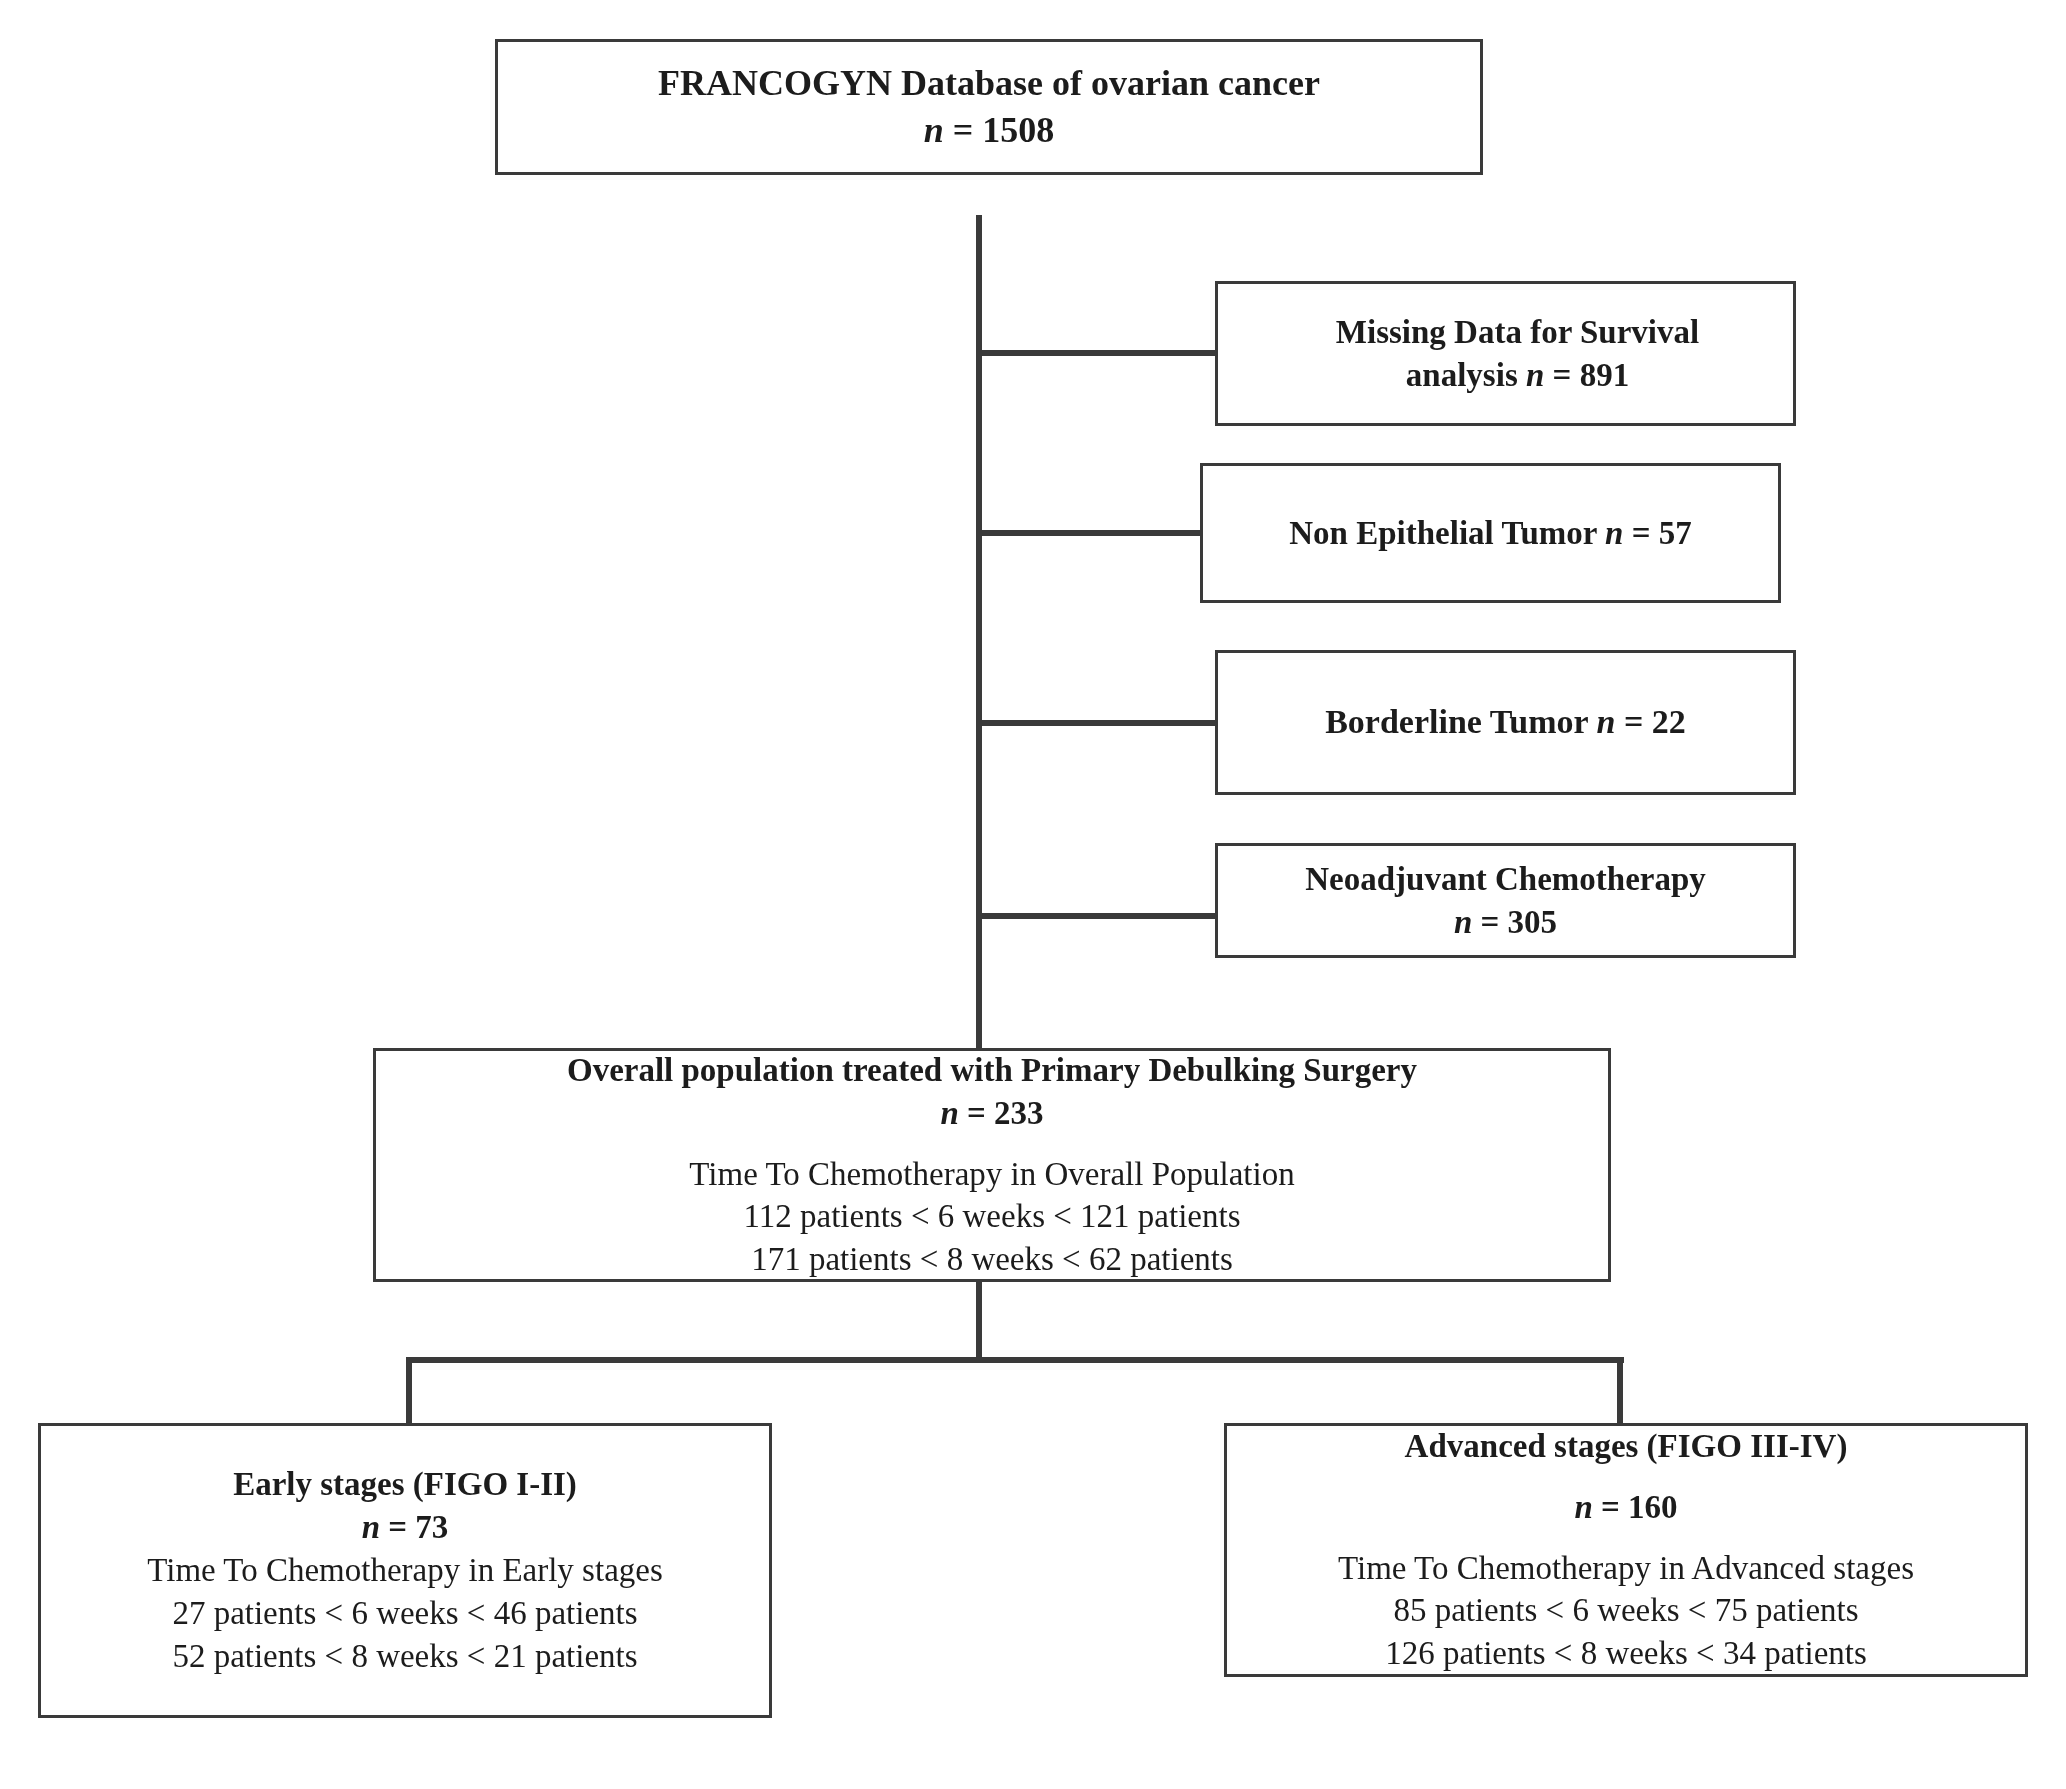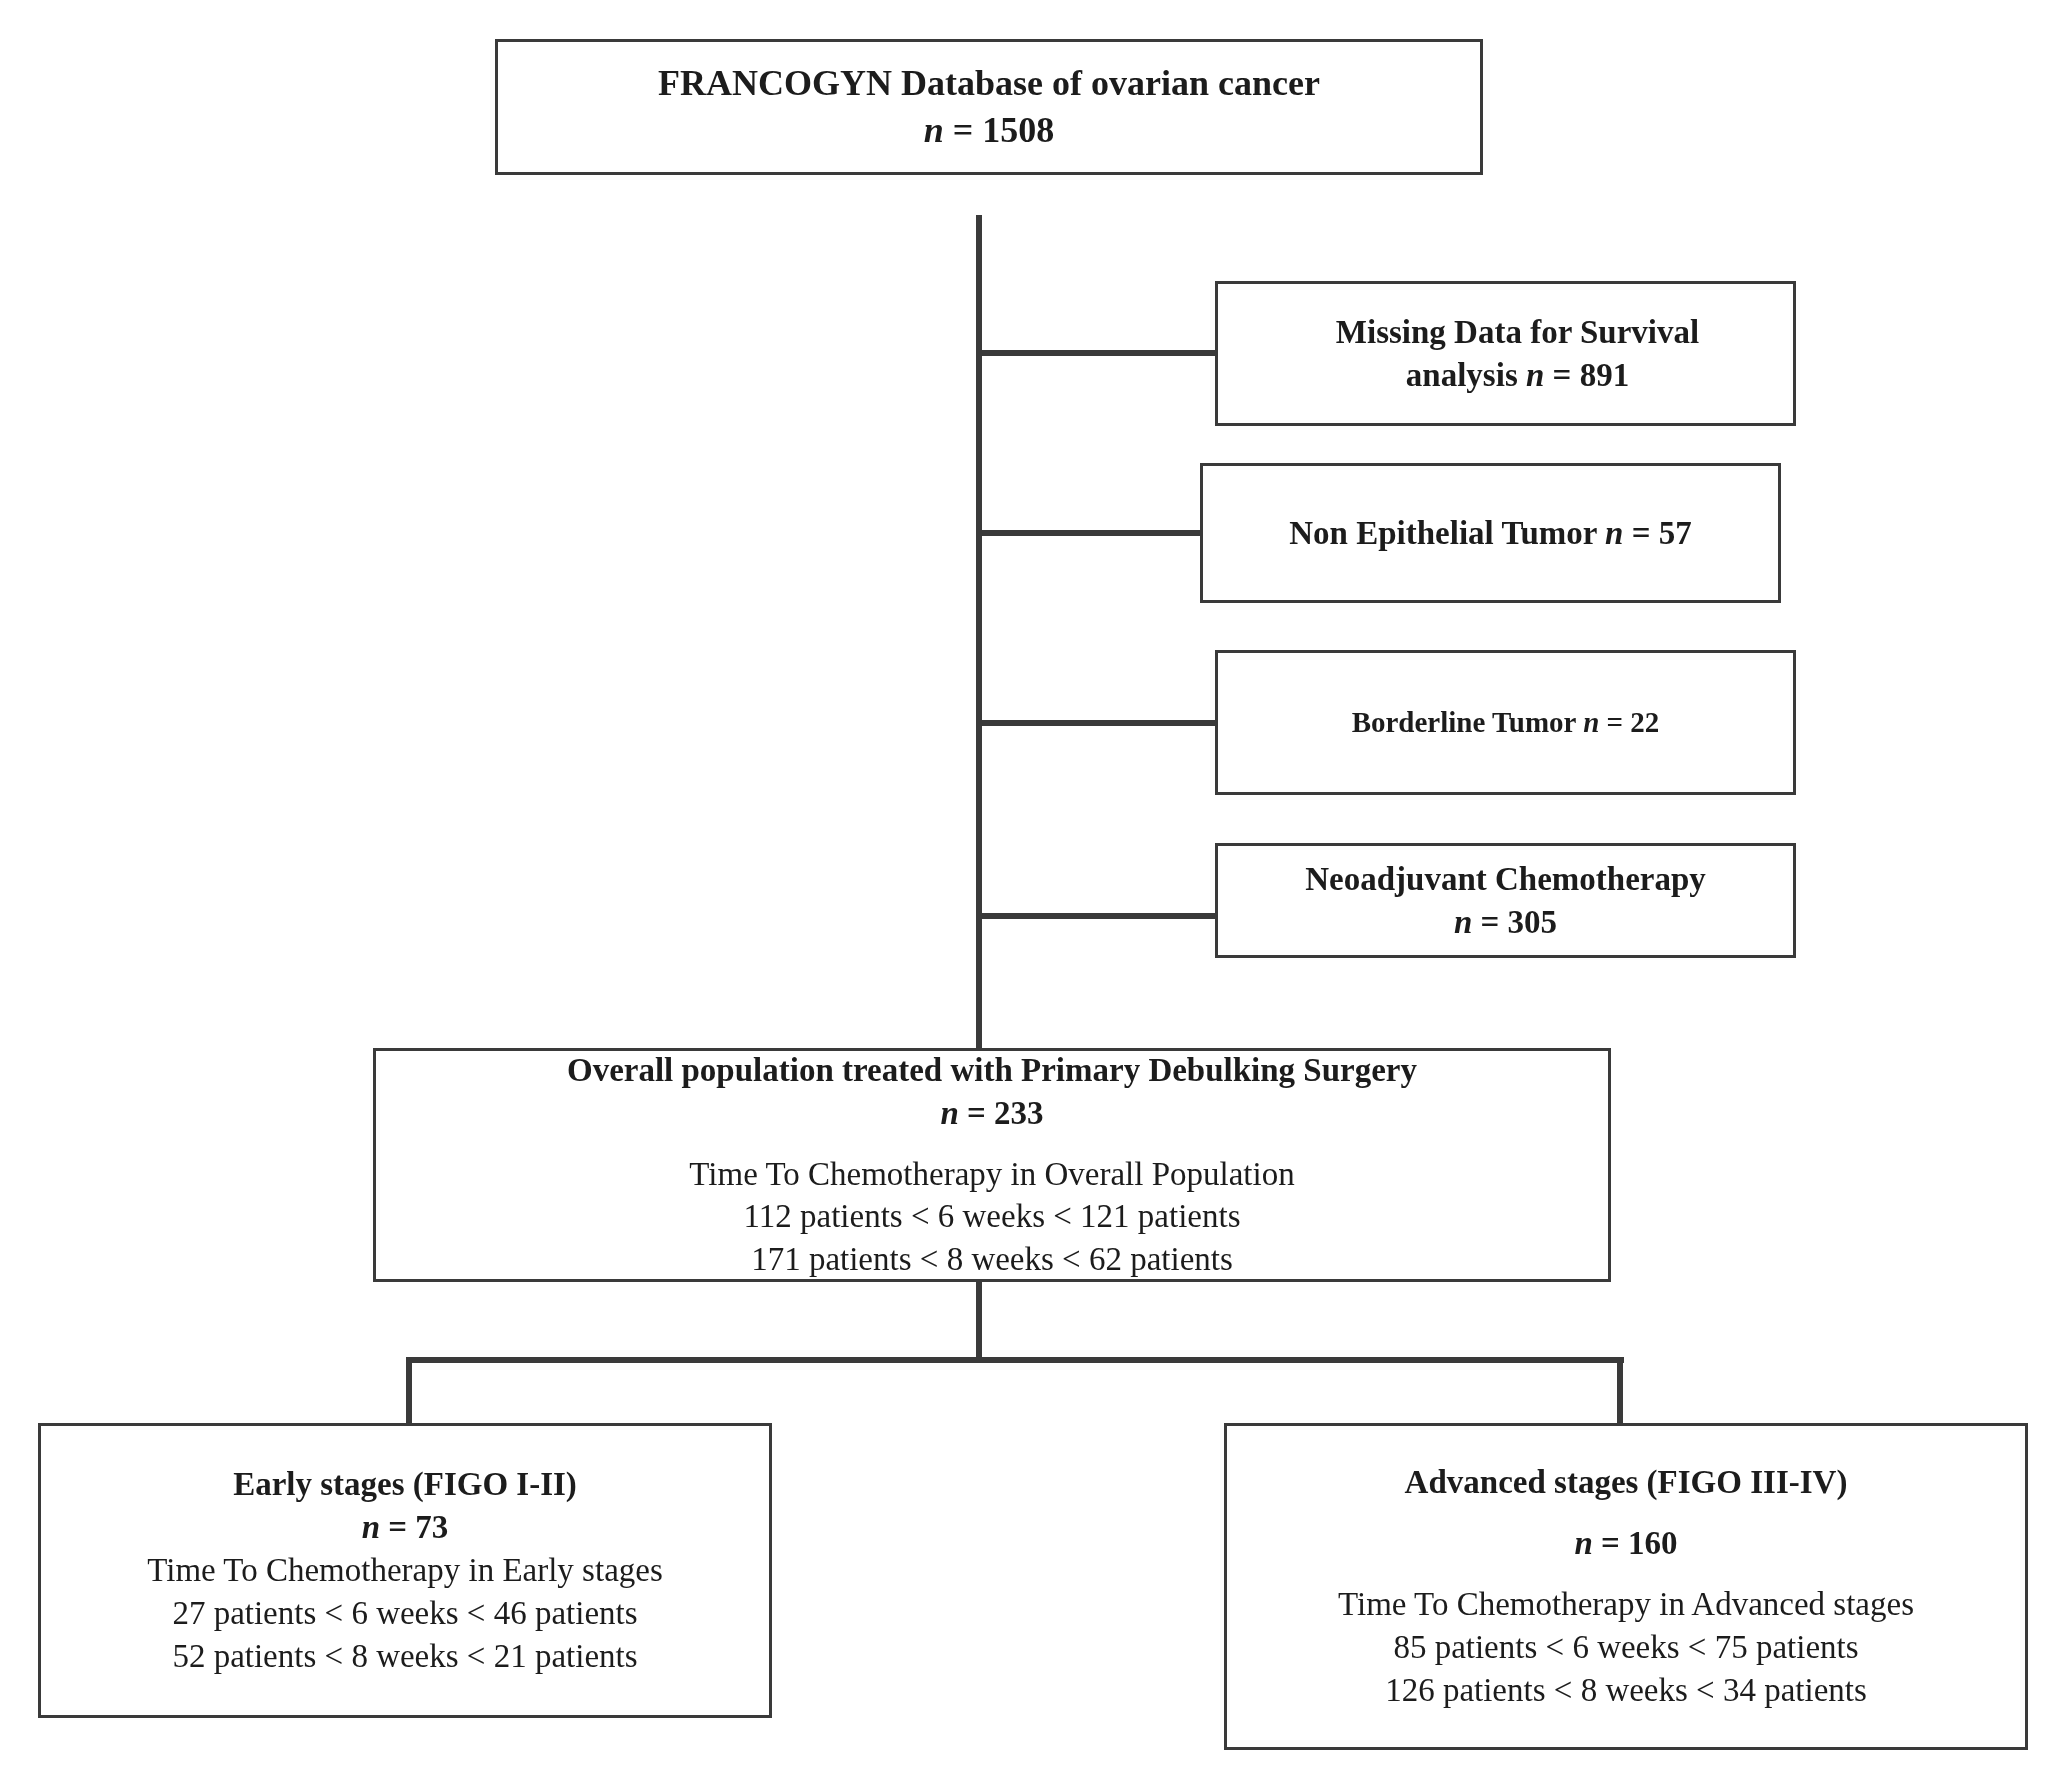--- a/index.html
+++ b/index.html
@@ -36,25 +36,25 @@
     display: block;
     white-space: nowrap;
   }
   .bold   { font-weight: bold; }
   .ital   { font-style: italic; }
 
   
   #node-root        { left: 495px;  top: 39px;   width: 988px; height: 136px;  font-size: 35px; }
   #node-excl-0      { left: 1215px; top: 281px;  width: 581px;  height: 145px;  font-size: 33px; padding-left: 24px; }
   #node-excl-1      { left: 1200px; top: 463px;  width: 581px;  height: 140px;  font-size: 33px; }
-  #node-excl-2      { left: 1215px; top: 650px;  width: 581px;  height: 145px;  font-size: 29px; align-items: center; }
+  #node-excl-2      { left: 1215px; top: 650px;  width: 581px;  height: 145px;  font-size: 34px; align-items: center; }
   #node-excl-3      { left: 1215px; top: 843px; width: 581px;  height: 115px;  font-size: 33px; }
   #node-overall     { left: 373px;  top: 1048px; width: 1238px; height: 234px;  font-size: 33px; }
   #node-early       { left: 38px;   top: 1423px; width: 734px; height: 295px;  font-size: 33px; }
-  #node-advanced    { left: 1224px; top: 1423px; width: 804px; height: 327px;  font-size: 33px; }
+  #node-advanced    { left: 1224px; top: 1423px; width: 804px; height: 254px;  font-size: 33px; }
 
   #node-root     { font-size: 36px; }
   #node-overall .line:nth-child(1),
   #node-overall .line:nth-child(2) { font-weight: bold; }
 
   .gap-top { margin-top: 18px; }
 
   
   .seg {
     position: absolute;

